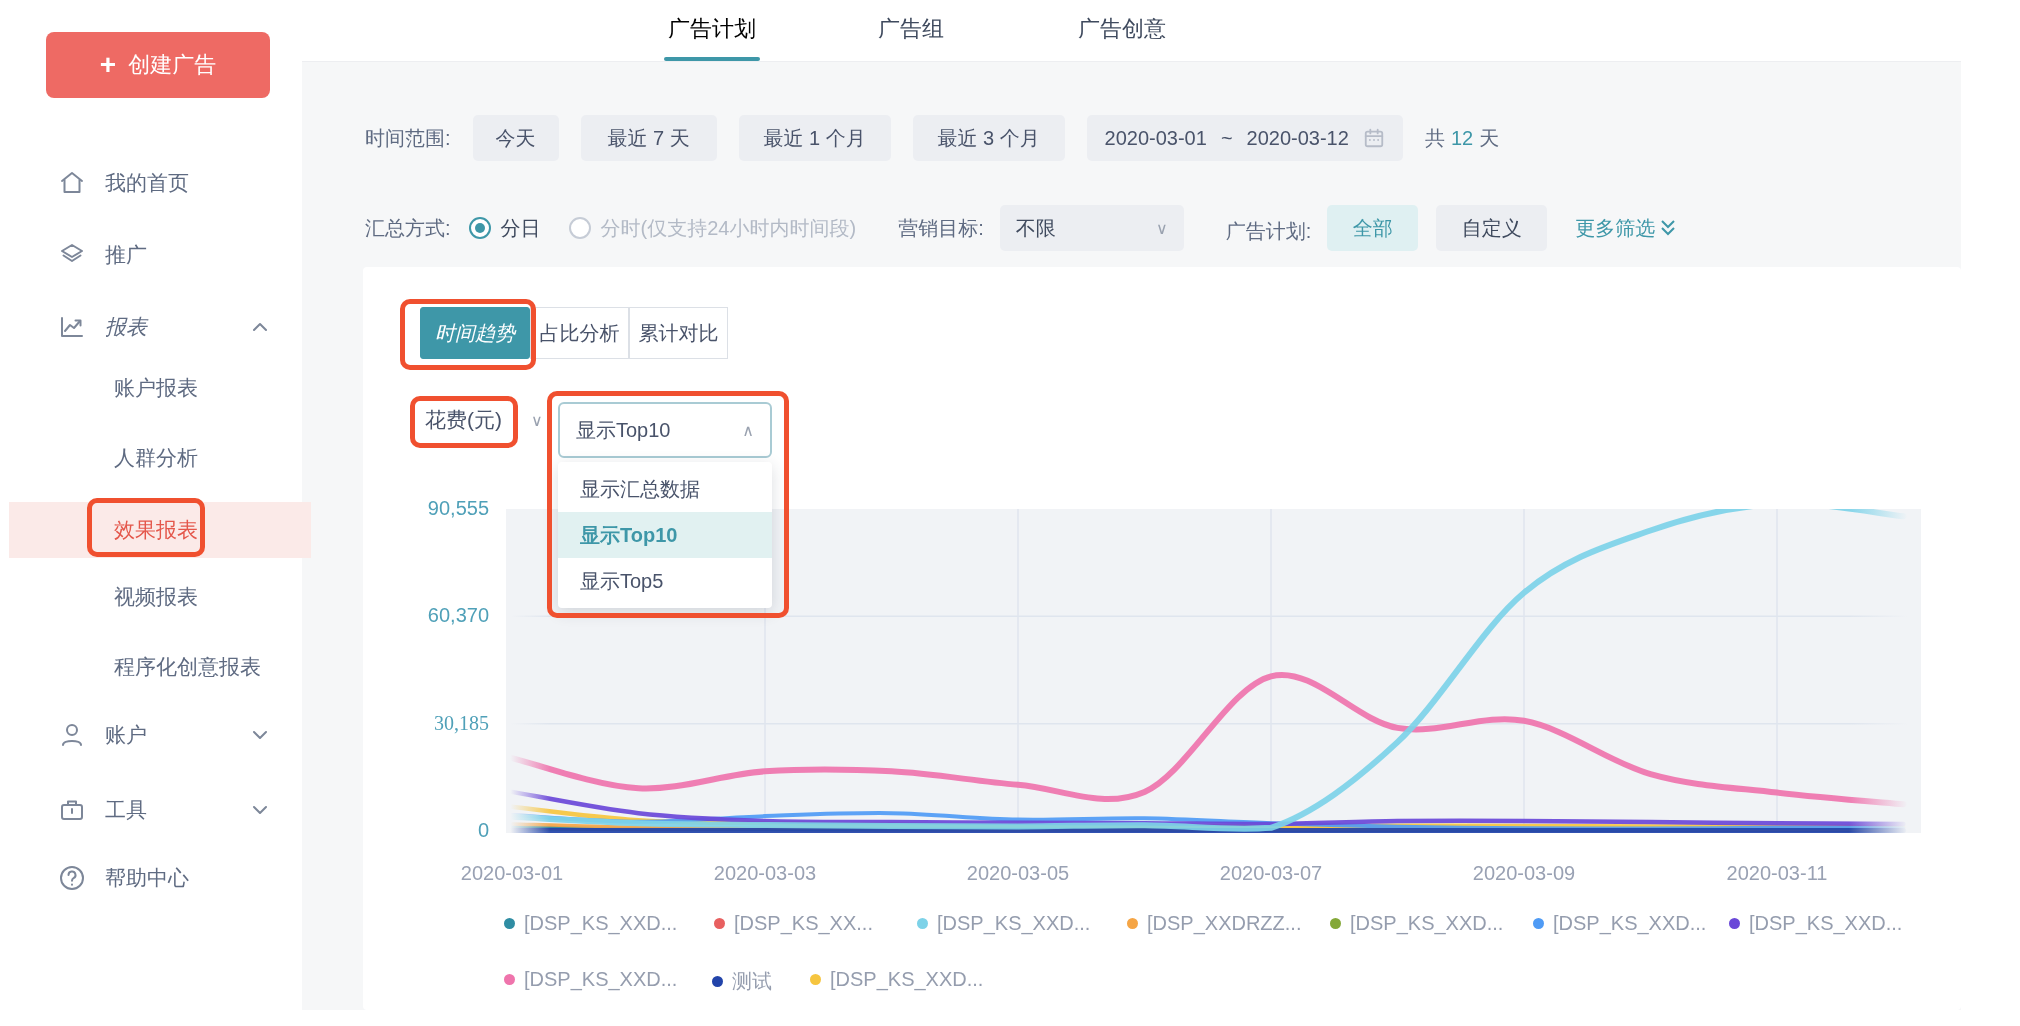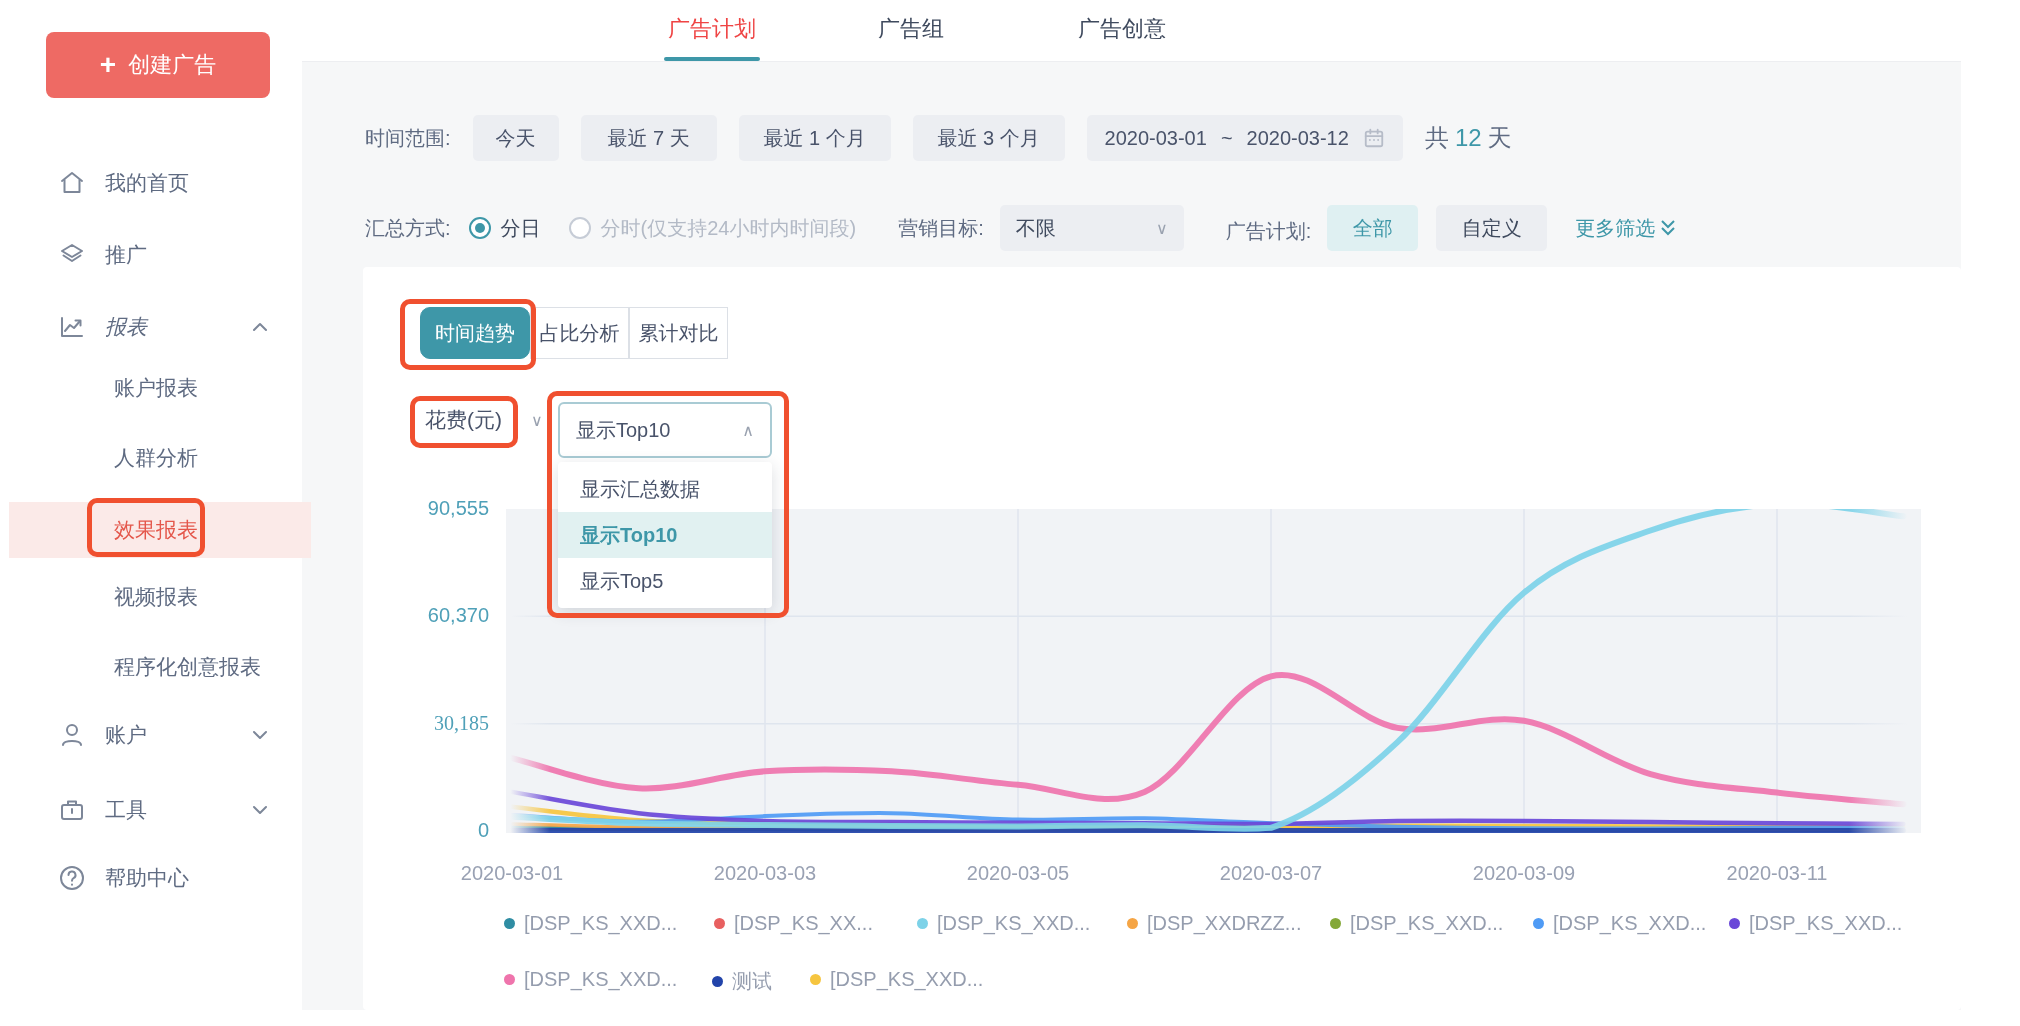--- a/index.html
+++ b/index.html
@@ -21,50 +21,50 @@
   .nav-item .nchev { position:absolute; left:250px; width:20px; height:20px; }
   .sub-item { left:9px; width:302px; height:56px; display:flex; align-items:center; color:#5F6B82; font-size:21px; cursor:pointer;text-align:center; }
   .sub-item span { position:absolute; left:105px; }
   .sub-item.active { background:#FBEAE8; color:#E4574B; }
   svg.icn { stroke:#7D8799; fill:none; stroke-width:2; stroke-linecap:round; stroke-linejoin:round; }
 
   
   .content-bg { left:302px; top:0; width:1659px; height:1010px; background:#F6F7F8; }
   .tabbar { left:302px; top:0; width:1659px; height:62px; background:#fff; border-bottom:1px solid #EDEEF1; z-index:2; }
   .top-tab { position:absolute; top:14px; font-size:22px; color:#3F4A5E; cursor:pointer; text-align:center; }
-  .top-tab.active { color:#ef4444; }
+  .top-tab.active { color:#000000; }
   .tab-underline { position:absolute; top:57px; height:4px; background:#3E97A8; border-radius:2px; }
 
   
   .frow { display:flex; align-items:center; z-index:2; }
   .flabel { color:#5F6B82; font-size:20px; }
   .chip { background:#ECEEF2; border:none; border-radius:5px; color:#49536A; font-size:20px;
           height:46px; display:flex; align-items:center; justify-content:center; cursor:pointer; }
   .datebox { background:#ECEEF2; border-radius:5px; height:46px; display:flex; align-items:center;
              color:#49536A; font-size:20px; gap:14px; padding:0 18px; cursor:pointer; }
-  .total-days { color:#5F6B82; font-size:24px; }
+  .total-days { color:#5F6B82; font-size:20px; }
   .total-days b { color:#3E97A8; font-weight:normal; padding:0 6px; }
   .radio { width:22px; height:22px; border-radius:50%; border:2px solid #C6CCD6; background:#fff; position:relative; flex:0 0 auto; cursor:pointer; }
   .radio.sel { border-color:#3E97A8; }
   .radio.sel::after { content:""; position:absolute; left:4px; top:4px; width:10px; height:10px; border-radius:50%; background:#3E97A8; }
   .rlabel { color:#3F4A5E; font-size:20px; margin-left:10px; cursor:pointer; }
   .rlabel.dim { color:#B3BAC6; }
   .mini-select { background:#ECEEF2; border-radius:5px; height:46px; width:184px; display:flex;
                  align-items:center; color:#3F4A5E; font-size:20px; padding:0 16px; justify-content:space-between; cursor:pointer; }
   .chev { color:#9AA2B0; font-size:16px; }
   .seg-chip { height:46px; border-radius:5px; font-size:20px; display:flex; align-items:center; justify-content:center; cursor:pointer; }
   .seg-chip.on { background:#DFF0F2; color:#3E97A8; }
   .seg-chip.off { background:#ECEEF2; color:#3F4A5E; }
   .more-link { color:#3E97A8; font-size:20px; display:flex; align-items:center; gap:4px; cursor:pointer; }
 
   
   .card { left:363px; top:267px; width:1598px; height:743px; background:#fff; border-radius:4px; z-index:1; }
   .viewtab { position:absolute; top:0; height:52px; background:#fff; border:1px solid #DCE0E6; color:#49536A;
              font-size:20px; display:flex; align-items:center; justify-content:center; cursor:pointer; }
-  .viewtab.active { background:#3E97A8; border-color:#3E97A8; color:#fff; border-radius:10px; z-index:1; }
+  .viewtab.active { background:#3E97A8; border-color:#3E97A8; color:#fff; border-radius:3px; z-index:1;font-style:italic; }
   .metric { position:absolute; color:#49536A; font-size:21px; cursor:pointer; }
   .sel-box { position:absolute; background:#fff; border:2px solid #A9CBD4; border-radius:6px;
              display:flex; align-items:center; justify-content:space-between; padding:0 16px;
              color:#49536A; font-size:20px; cursor:pointer; }
   .dd-menu { position:absolute; background:#fff; border-radius:4px; box-shadow:0 4px 16px rgba(40,50,70,.16); padding:4px 0; z-index:6; }
   .dd-item { height:46px; display:flex; align-items:center; padding:0 22px; font-size:20px; color:#49536A; cursor:pointer; white-space:nowrap; }
   .dd-item.sel { background:#E1F1F1; color:#3E97A8; font-weight:bold; }
 
   
   .ylab { position:absolute; width:86px; text-align:right; color:#4FA0B8; font-size:20px; }

